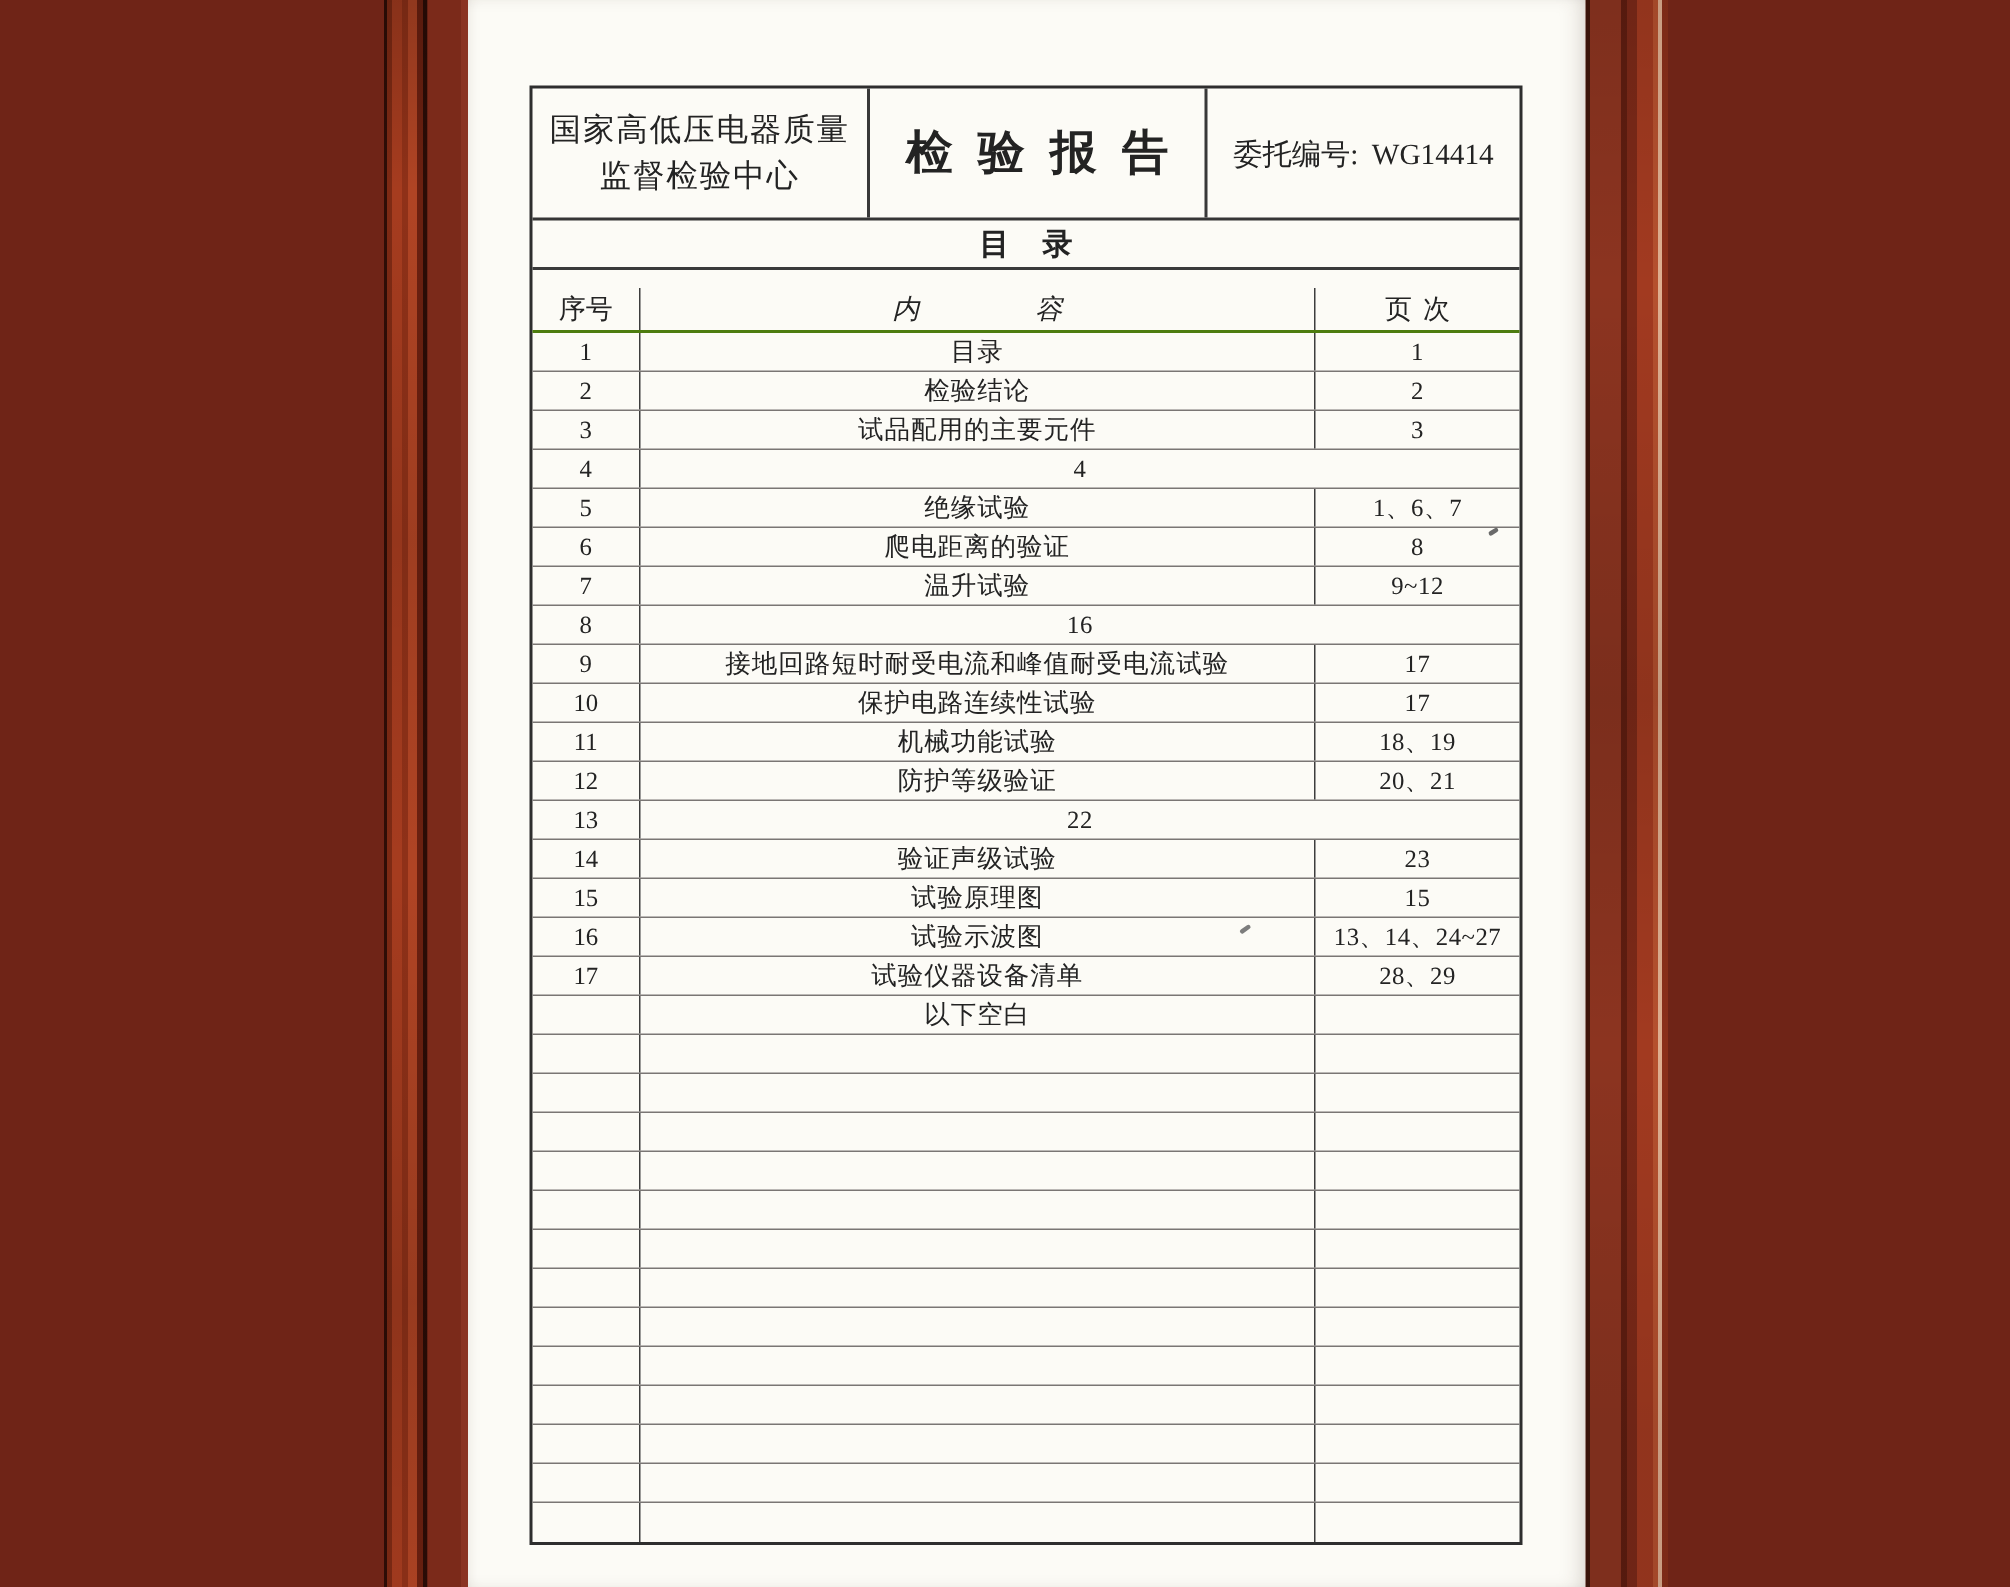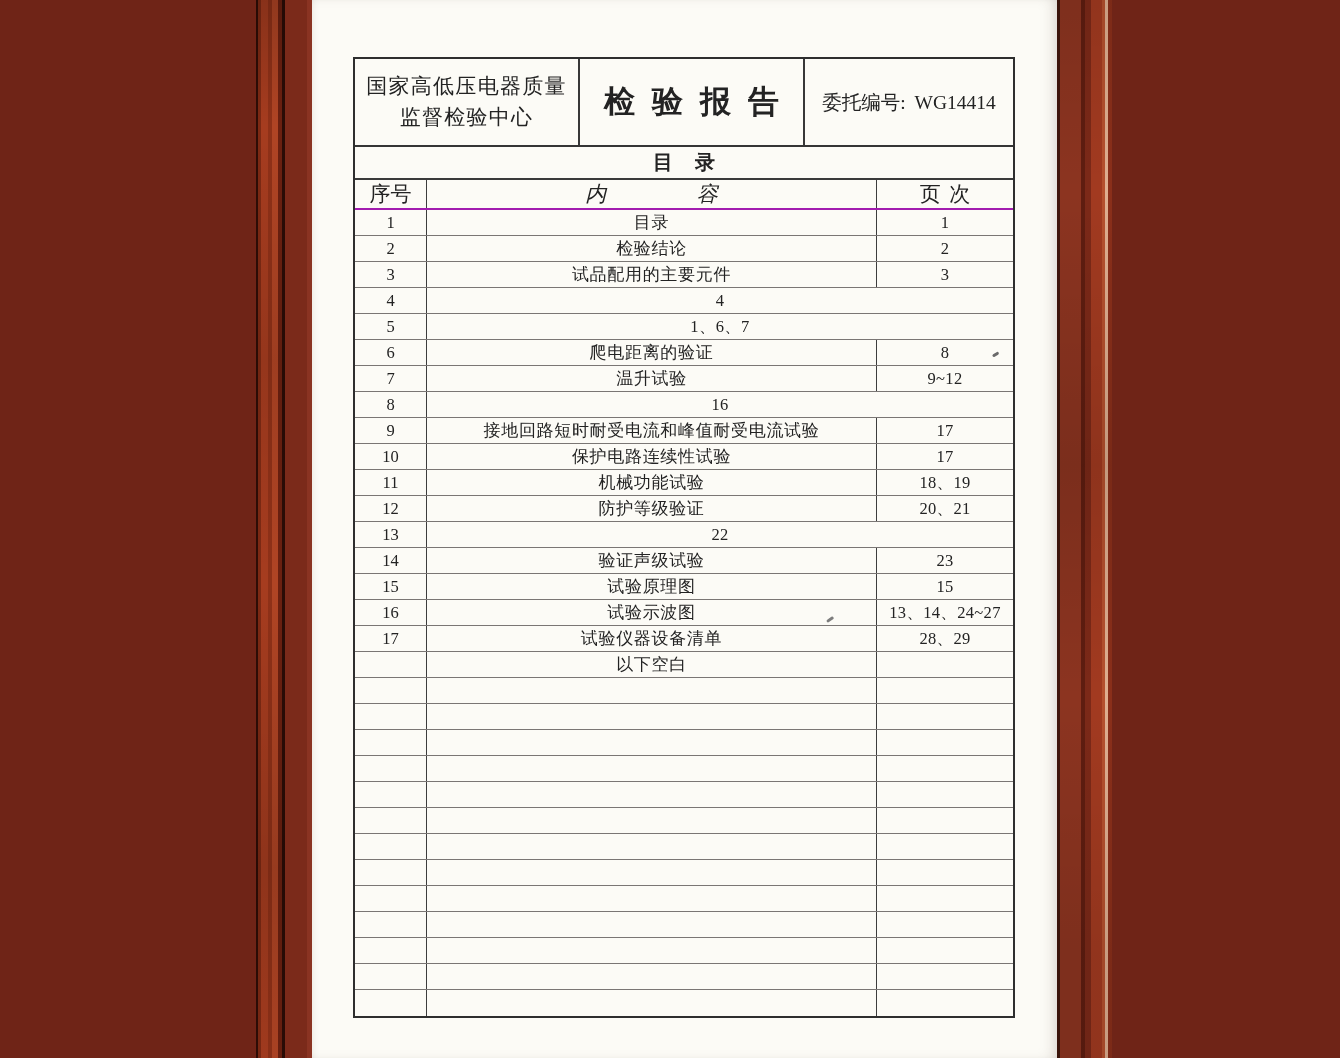--- a/index.html
+++ b/index.html
@@ -45,21 +45,21 @@
   .hc.h2 { width:225px; border-right:2px solid #383838; }
   .hc.h3 { flex:1; }
   .org-line { font-size:21px; line-height:31px; letter-spacing:.06em; white-space:nowrap; }
   .report-title { font-size:31px; font-weight:bold; letter-spacing:.55em; padding-left:.55em; white-space:nowrap; }
   .commission { font-size:19.5px; white-space:nowrap; }
   .commission .num { margin-left:9px; font-family:"Liberation Serif","DejaVu Serif",serif; }
 
   .section-row { height:33px; border-bottom:2px solid #3a3a3a; display:flex; align-items:center; justify-content:center; }
   .section-title { font-size:20px; font-weight:bold; letter-spacing:1.1em; padding-left:1.1em; }
 
-  .colhead { display:flex; height:30px; border-bottom:2px solid #a21caf; font-size:21px; }
+  .colhead { display:flex; height:30px; border-bottom:2px solid #4d7c0f; font-size:18px;margin-top:12px; }
   .colhead .cc { display:flex; align-items:center; justify-content:center; }
   .cc.c1 { width:72px; border-right:1.5px solid #3d3d3d; }
   .cc.c2 { width:450px; border-right:1.5px solid #3d3d3d; }
   .cc.c3 { flex:1; }
   .sp-wide  { letter-spacing:4.3em; padding-left:4.3em; white-space:nowrap;font-style:italic; }
   .sp-small { letter-spacing:.4em;  padding-left:.4em;  white-space:nowrap; }
 
   .tbody .trow { display:flex; height:26px; border-bottom:1px solid #7a7674; }
   .tbody .trow:last-child { border-bottom:none; }
   .trow .tc { display:flex; align-items:center; justify-content:center; overflow:hidden; }
@@ -133,20 +133,21 @@
           <div class="tc c3">3</div>
         </div>
 
         <div class="trow">
           <div class="tc c1">4</div>
           <div class="tc c3">4</div>
         </div>
 
         <div class="trow">
           <div class="tc c1">5</div>
+          <div class="tc c2">绝缘试验</div>
           <div class="tc c3">1、6、7</div>
         </div>
 
         <div class="trow">
           <div class="tc c1">6</div>
           <div class="tc c2">爬电距离的验证</div>
           <div class="tc c3">8</div>
         </div>
 
         <div class="trow">

